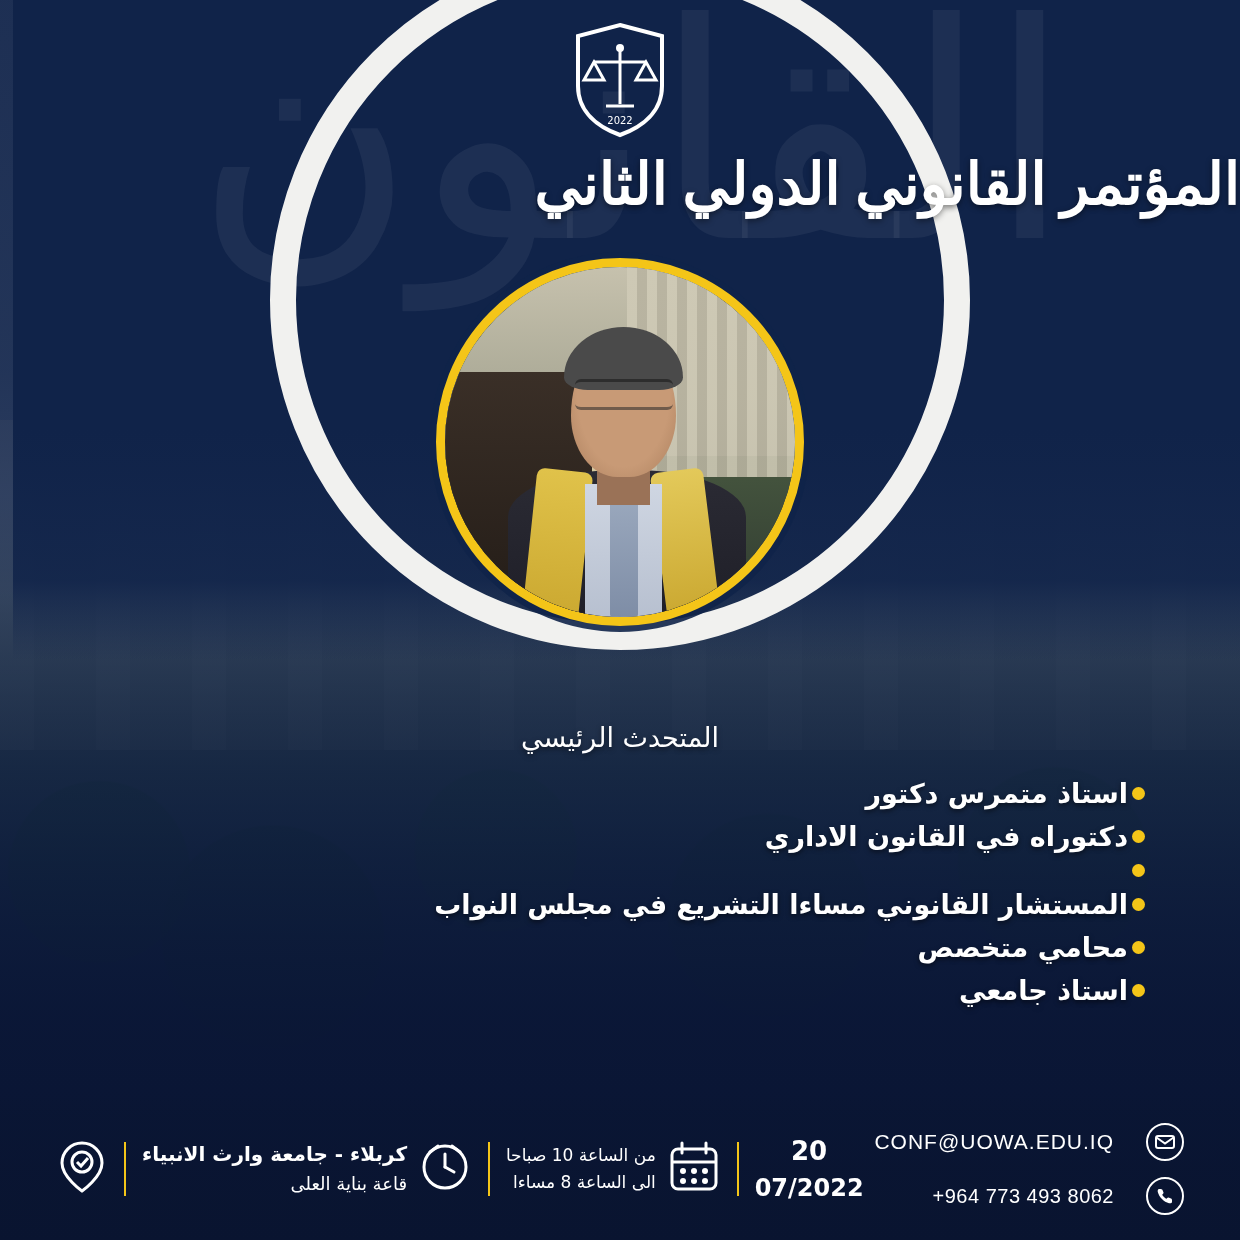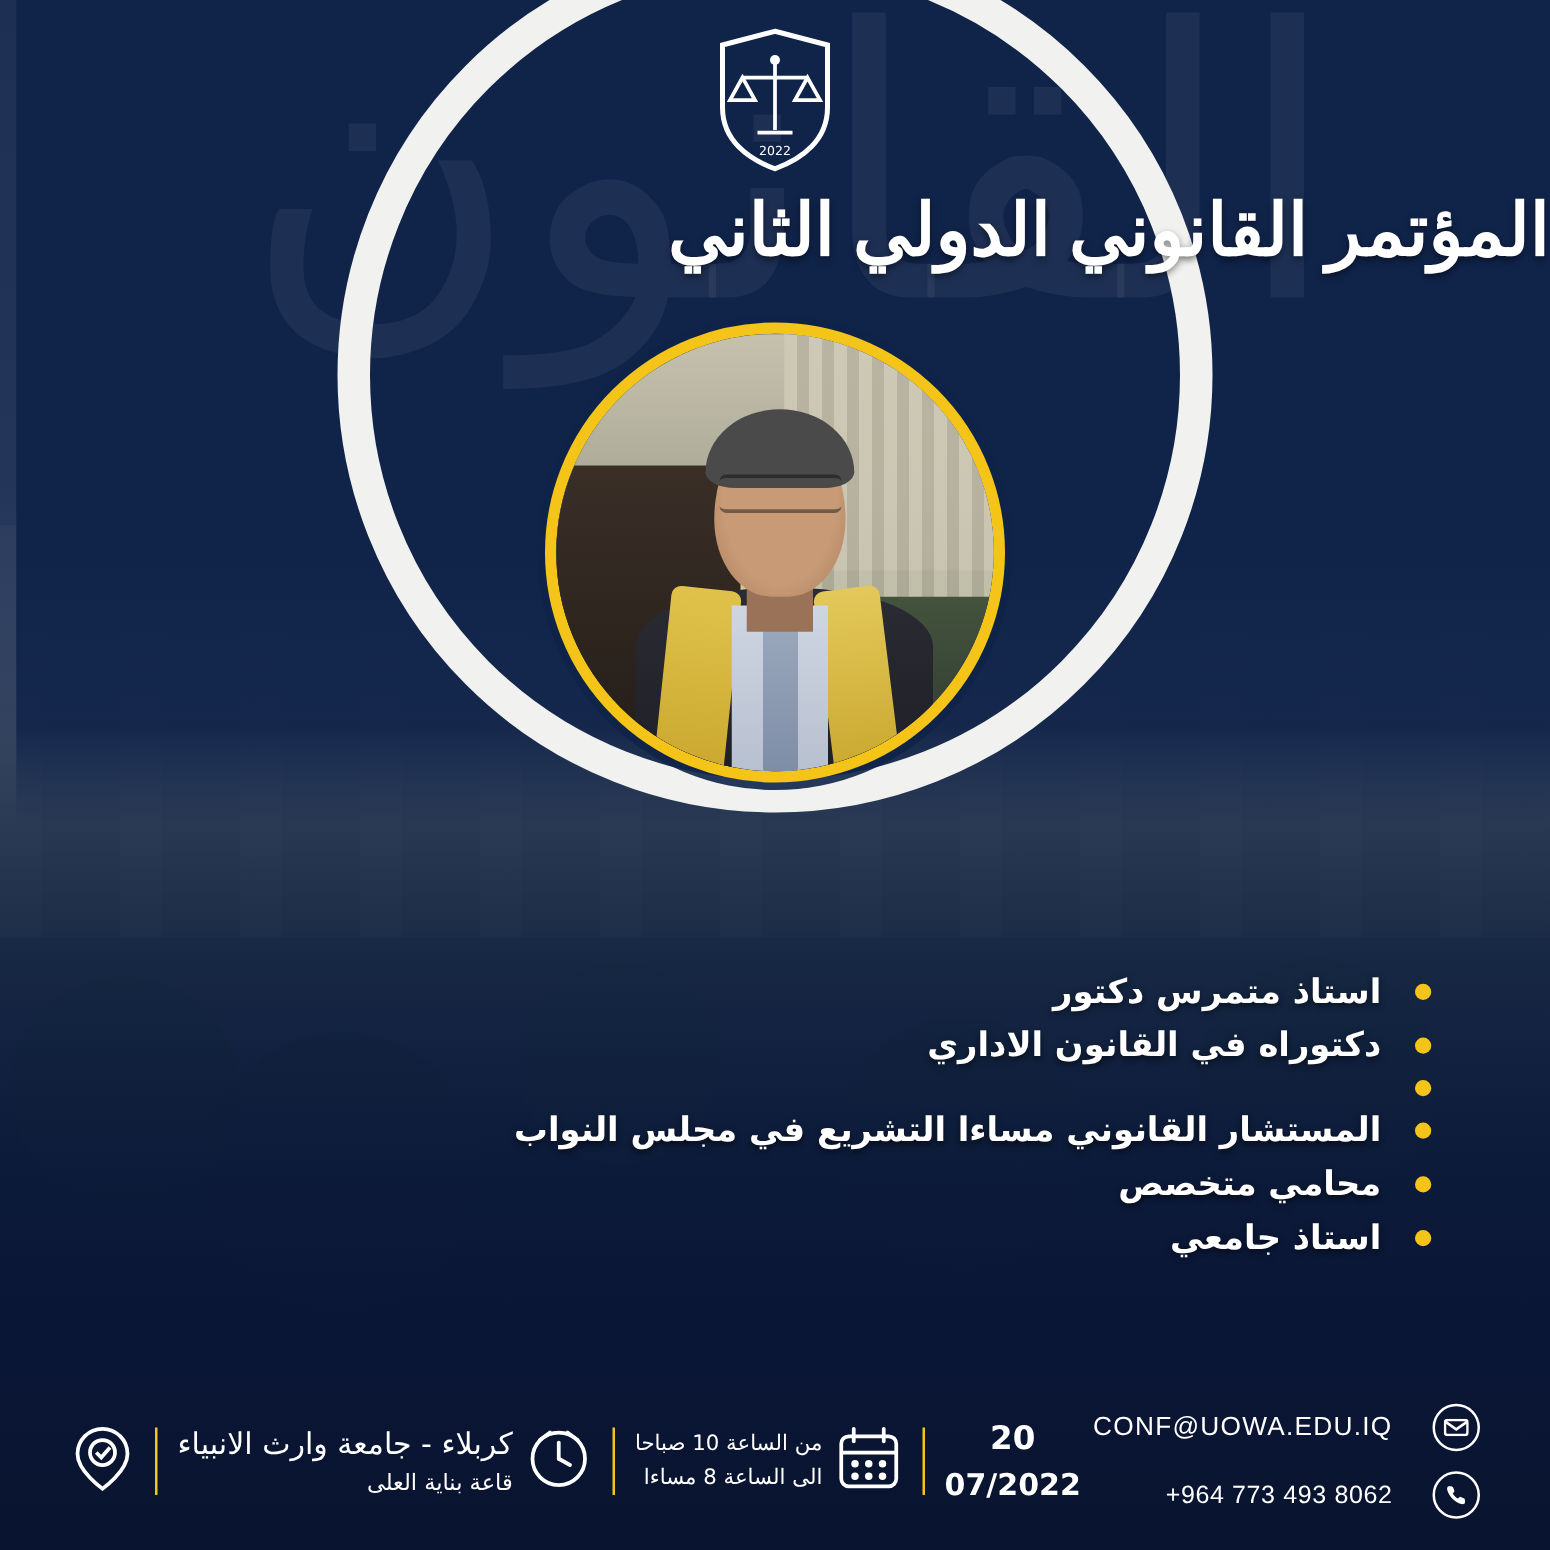--- a/index.html
+++ b/index.html
@@ -227,21 +227,21 @@
     list-style: none;
     margin: 0;
     padding: 0;
     text-align: right;
   }
   .bullets li {
     display: flex;
     flex-direction: row;
     align-items: center;
     justify-content: flex-start;
-    gap: 27px;
+    gap: 4px;
     margin-bottom: 12px;
     font-size: 27px;
     font-weight: bold;
     color: #ffffff;
     text-shadow: 0 2px 5px rgba(0,0,0,.55);
   }
   .bullets .dot {
     flex: 0 0 auto;
     width: 13px; height: 13px;
     border-radius: 50%;
@@ -330,21 +330,21 @@
     letter-spacing: 1px;
     font-family: "Liberation Sans", sans-serif;
     direction: ltr;
   }
   .f-phone-text {
     font-size: 20px;
     letter-spacing: .5px;
     font-family: "Liberation Sans", sans-serif;
     direction: ltr;
   }
-  .f-venue-line1 { font-weight: normal; font-size: 24px; }
+  .f-venue-line1 { font-weight: bold; font-size: 20px; }
   .f-venue-line2 { font-size: 18px; }
 </style>
 </head>
 <body>
 
 <div class="poster">
 
   <div class="bg-photo">
     <div class="bg-building"></div>
     <div class="bg-trees"></div>
@@ -382,20 +382,21 @@
       <div class="p-sash-r"></div>
       <div class="p-shirt"></div>
       <div class="p-tie"></div>
       <div class="p-neck"></div>
       <div class="p-head"></div>
       <div class="p-hair"></div>
       <div class="p-glasses"></div>
     </div>
   </div>
 
+  <div class="speaker-role">المتحدث الرئيسي</div>
 
   <ul class="bullets">
     <li>
       <span class="dot"></span>
       <span>استاذ متمرس دكتور</span>
     </li>
     <li>
       <span class="dot"></span>
       <span>دكتوراه في القانون الاداري</span>
     </li>

